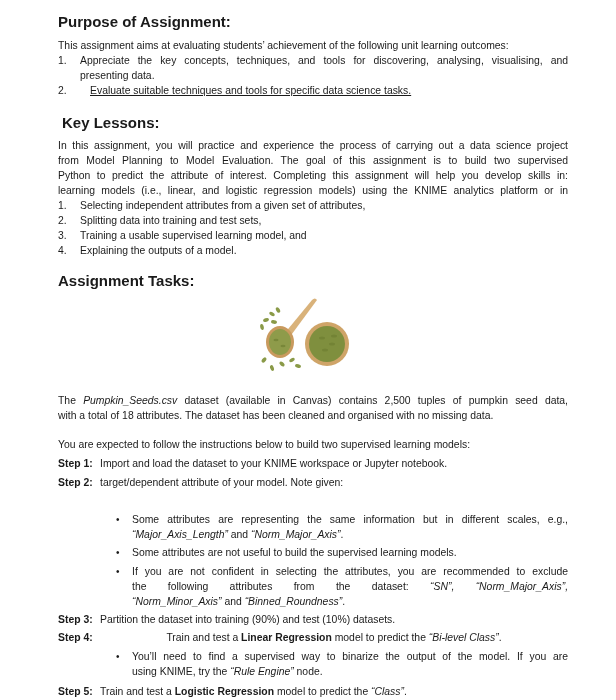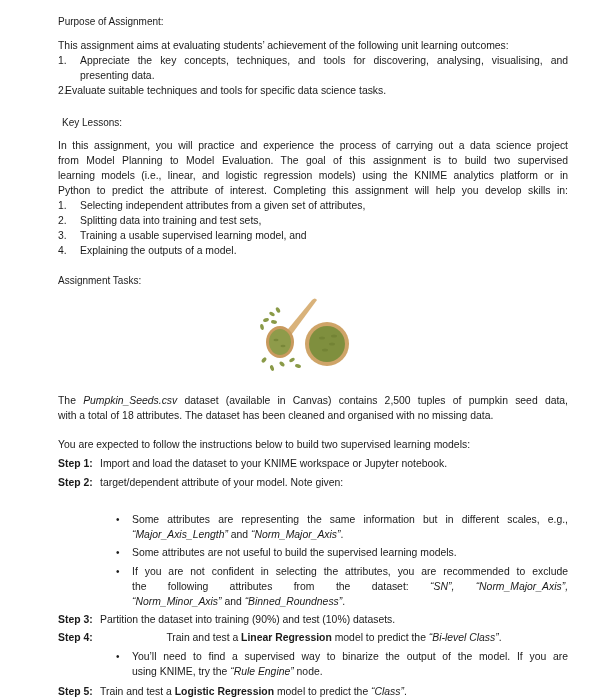--- a/index.html
+++ b/index.html
@@ -2,21 +2,21 @@
 <html><head>
   <meta charset="utf-8">
   <style>
     html, body { margin: 0; padding: 0; background: #ffffff; }
     body {
       width: 616px; height: 700px; overflow: hidden; position: relative;
       font-family: "Liberation Sans", sans-serif; color: #1a1a1a;
       font-size: 10.4px; line-height: 15px;
     }
     .abs { position: absolute; }
-    .heading { font-weight: normal; font-size: 10px; }
+    .heading { font-weight: bold; font-size: 15px; }
     .justify-last { text-align: justify; text-align-last: justify; }
     .num { position: absolute; left: 0; }
     .bullet { position: absolute; left: 0; top: 0; font-size: 10px; }
     .step-label { font-weight: bold; position: absolute; left: 0; top: 0; }
     i { font-style: italic; }
     b { font-weight: bold; }
     .img-wrap { position: absolute; left: 252px; top: 292px; width: 110px; height: 80px; }
   </style>
 </head>
 <body>
@@ -25,29 +25,29 @@
 <div class="abs" style="left:58px; top:38px; width:510px;">This assignment aims at evaluating students’ achievement of the following unit learning outcomes:</div>
 <div class="abs" style="left:58px; top:53px; width:510px;">
   <span class="num">1.</span>
   <div style="margin-left:22px;">
     <div class="justify-last">Appreciate the key concepts, techniques, and tools for discovering, analysing, visualising, and</div>
     <div>presenting data.</div>
   </div>
 </div>
 <div class="abs" style="left:58px; top:83px; width:510px;">
   <span class="num">2.</span>
-  <div style="margin-left:7px;">Evaluate suitable techniques and tools for specific data science tasks.</div>
+  <div style="margin-left:32px;text-decoration:underline;">Evaluate suitable techniques and tools for specific data science tasks.</div>
 </div>
 
 <div class="abs heading" style="left:62px; top:115px;">Key Lessons:</div>
 <div class="abs" style="left:58px; top:138px; width:510px;">
   <div class="justify-last">In this assignment, you will practice and experience the process of carrying out a data science project</div>
   <div class="justify-last">from Model Planning to Model Evaluation. The goal of this assignment is to build two supervised</div>
+  <div class="justify-last">Python to predict the attribute of interest. Completing this assignment will help you develop skills in:</div>
   <div class="justify-last">learning models (i.e., linear, and logistic regression models) using the KNIME analytics platform or in</div>
-  <div class="justify-last">Python to predict the attribute of interest. Completing this assignment will help you develop skills in:</div>
 </div>
 <div class="abs" style="left:58px; top:198px; width:510px;">
   <div style="position:relative; height:15px;">
     <span class="num">1.</span>
     <span style="margin-left:22px;">Selecting independent attributes from a given set of attributes,</span>
   </div>
   <div style="position:relative; height:15px;">
     <span class="num">2.</span>
     <span style="margin-left:22px;">Splitting data into training and test sets,</span>
   </div>

